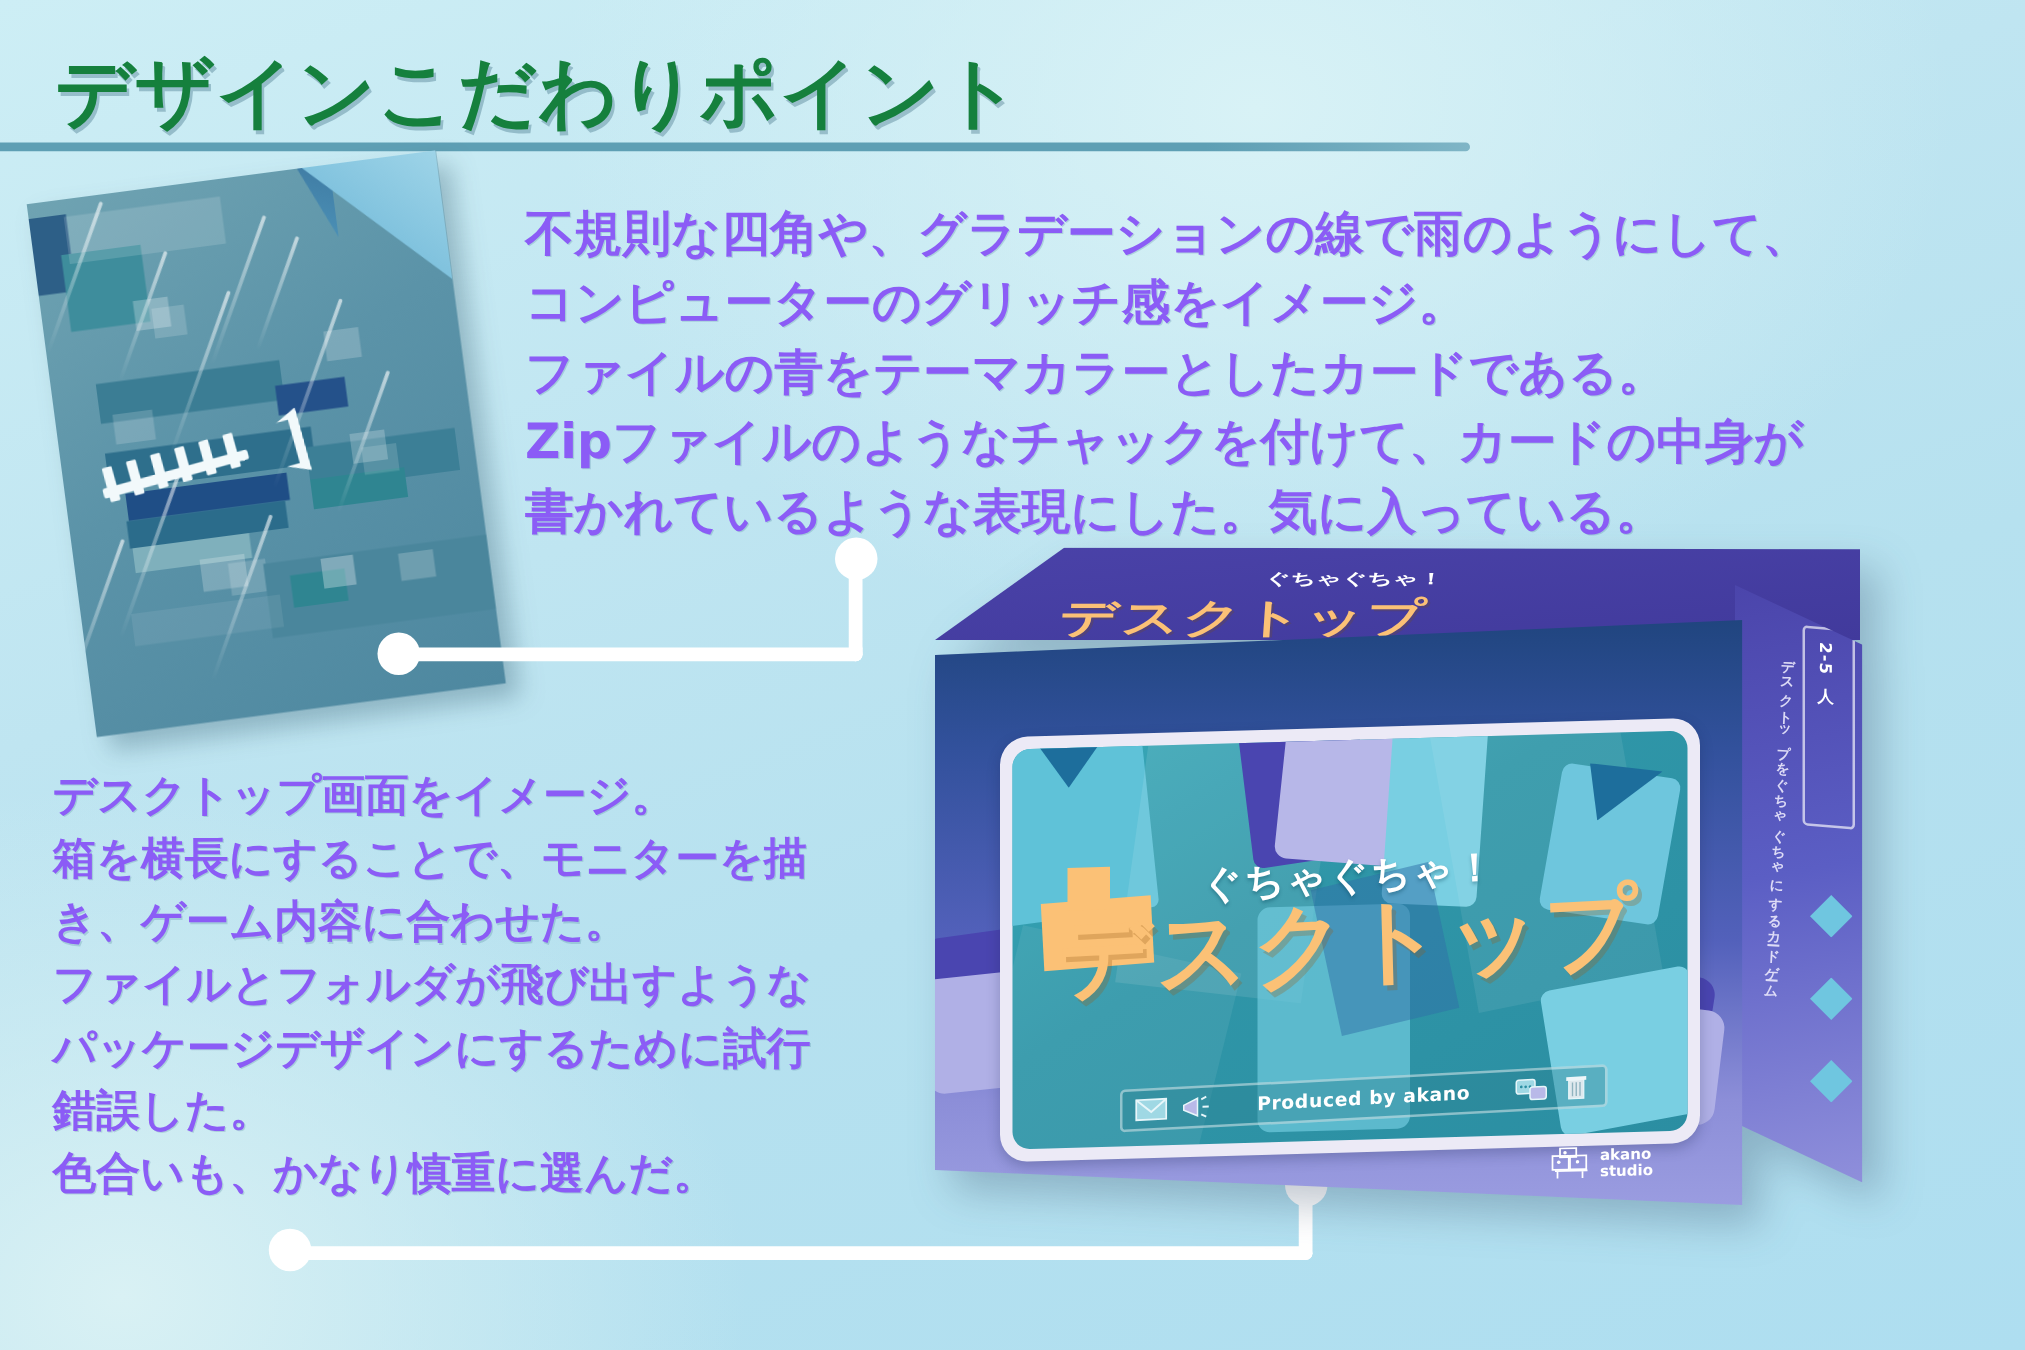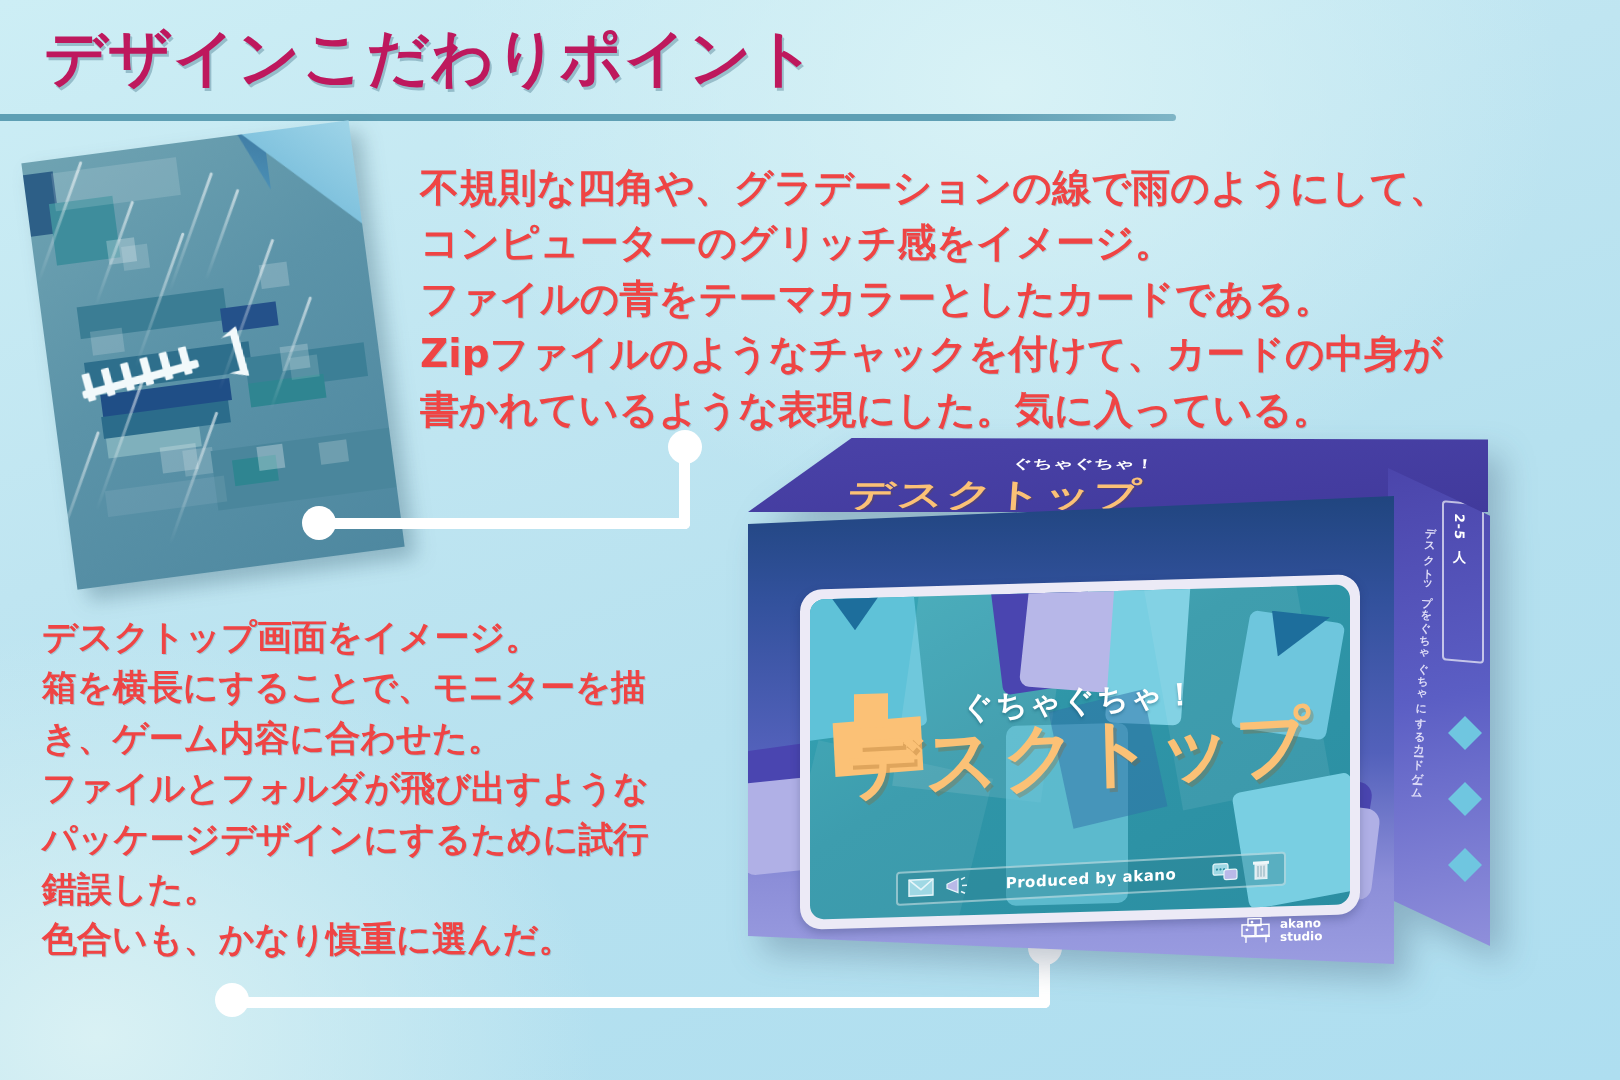--- a/index.html
+++ b/index.html
@@ -10,37 +10,37 @@
     background:
       radial-gradient(ellipse 900px 700px at 62% 8%, #d8f2f6 0%, rgba(216,242,246,0) 62%),
       radial-gradient(ellipse 760px 620px at 6% 96%, #d9f1f4 0%, rgba(217,241,244,0) 66%),
       linear-gradient(160deg,#cdeef5 0%, #bfe5f1 36%, #b6e1ef 60%, #aedef0 100%);
     position:relative;
   }
 
   
   .header{ position:absolute; left:0; top:0; width:1620px; height:130px; }
   .page-title{
-    position:absolute; left:44px; top:16px;
+    position:absolute; left:44px; top:32px;
     font-size:62px; font-weight:bold; letter-spacing:1px;
-    color:#be185d;
+    color:#15803d;
     text-shadow: 2px 3px 0 rgba(14,70,92,.28);
     white-space:nowrap;
     font-family:Liberation Mono, monospace;
   }
   .title-rule{
     position:absolute; left:0px; top:114px; width:1176px; height:7px;
     background:linear-gradient(90deg,#5e9fb4 0%, #5e9fb4 82%, #7fb5c6 100%);
     border-radius:0 4px 4px 0;
   }
 
   
   .body-text{
     position:absolute;
-    color:#ef4444;
+    color:#8b5cf6;
     font-weight:bold;
     line-height:1.42;
     text-shadow:1px 1px 0 rgba(20,90,115,.18);
     white-space:pre-line;
   }
   #text-top{ left:420px; top:160px; width:1180px; font-size:39px; }
   #text-bottom{ left:42px; top:612px; width:700px; font-size:35px; line-height:1.44; }
 
   
   .conn{ position:absolute; }

